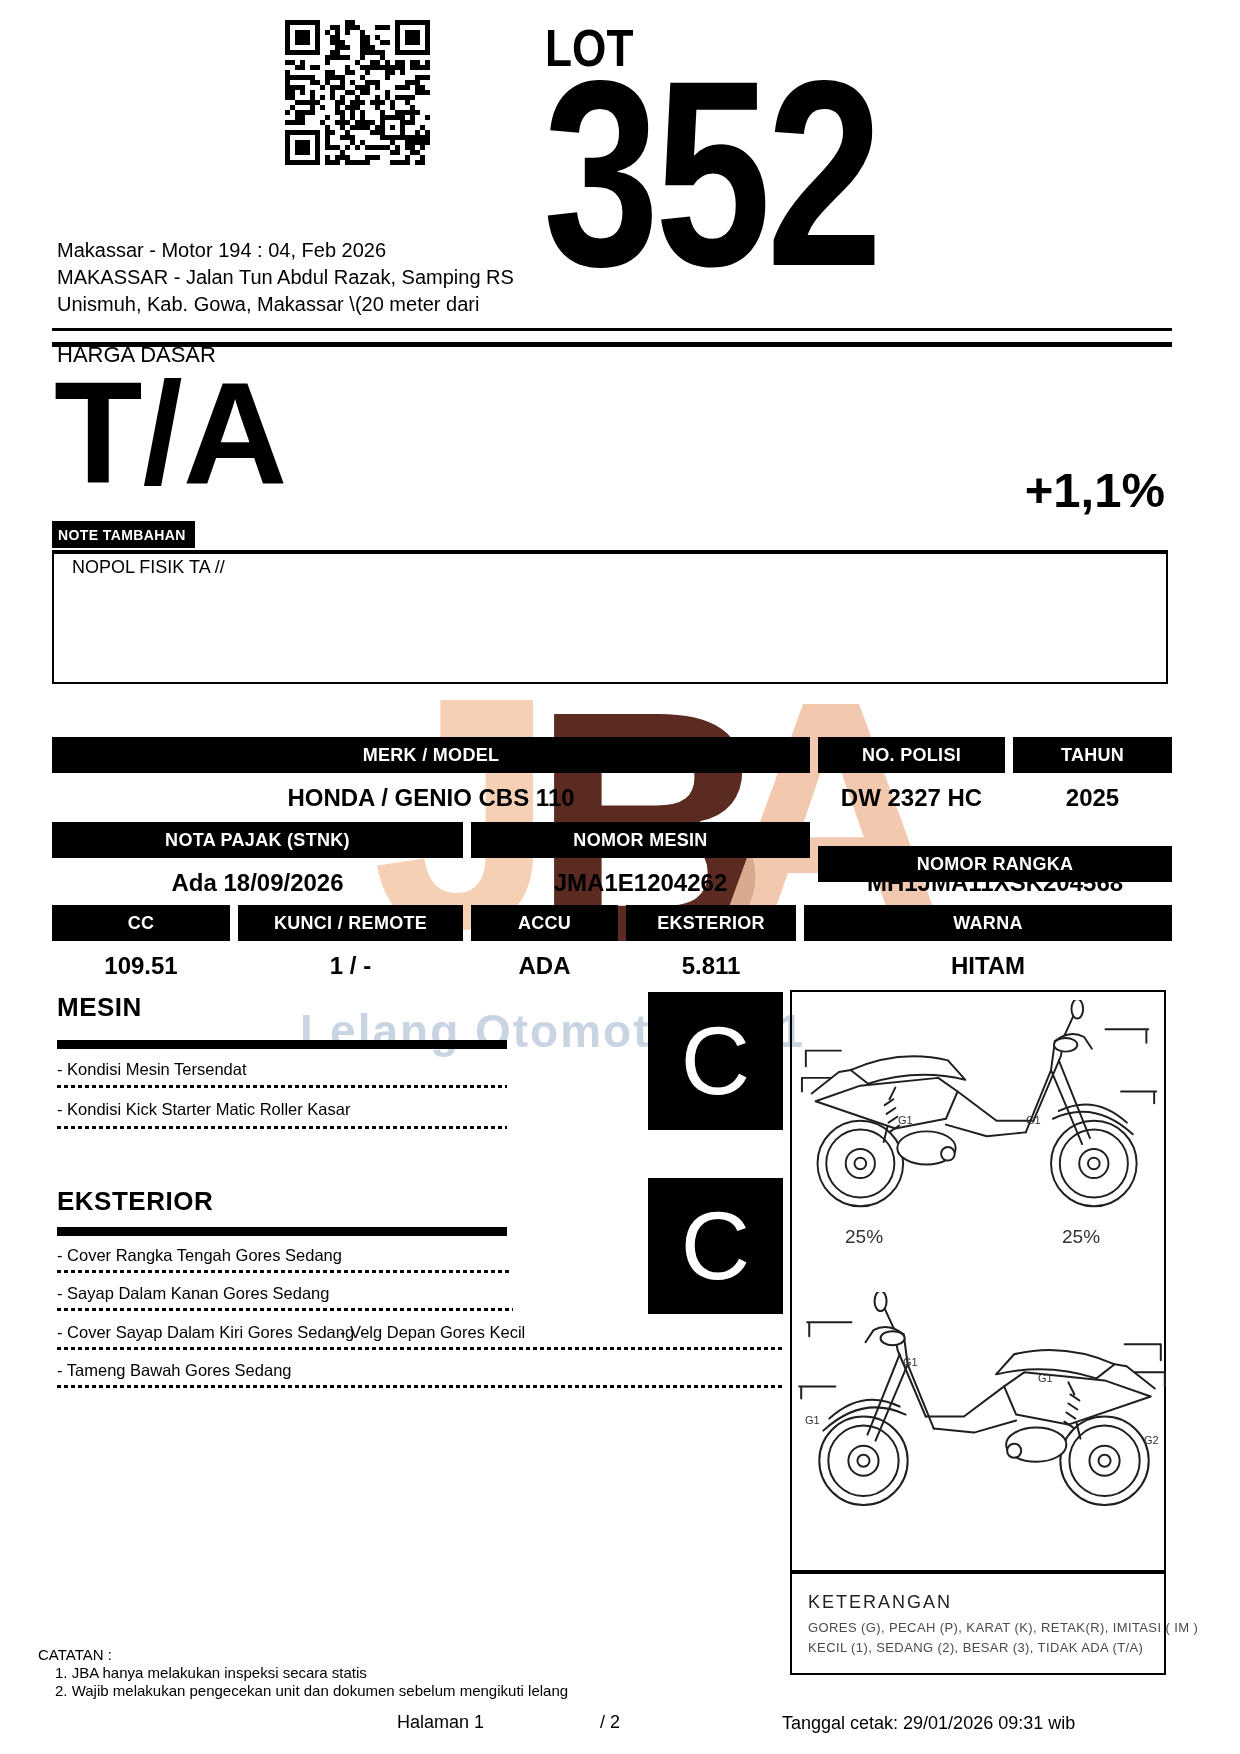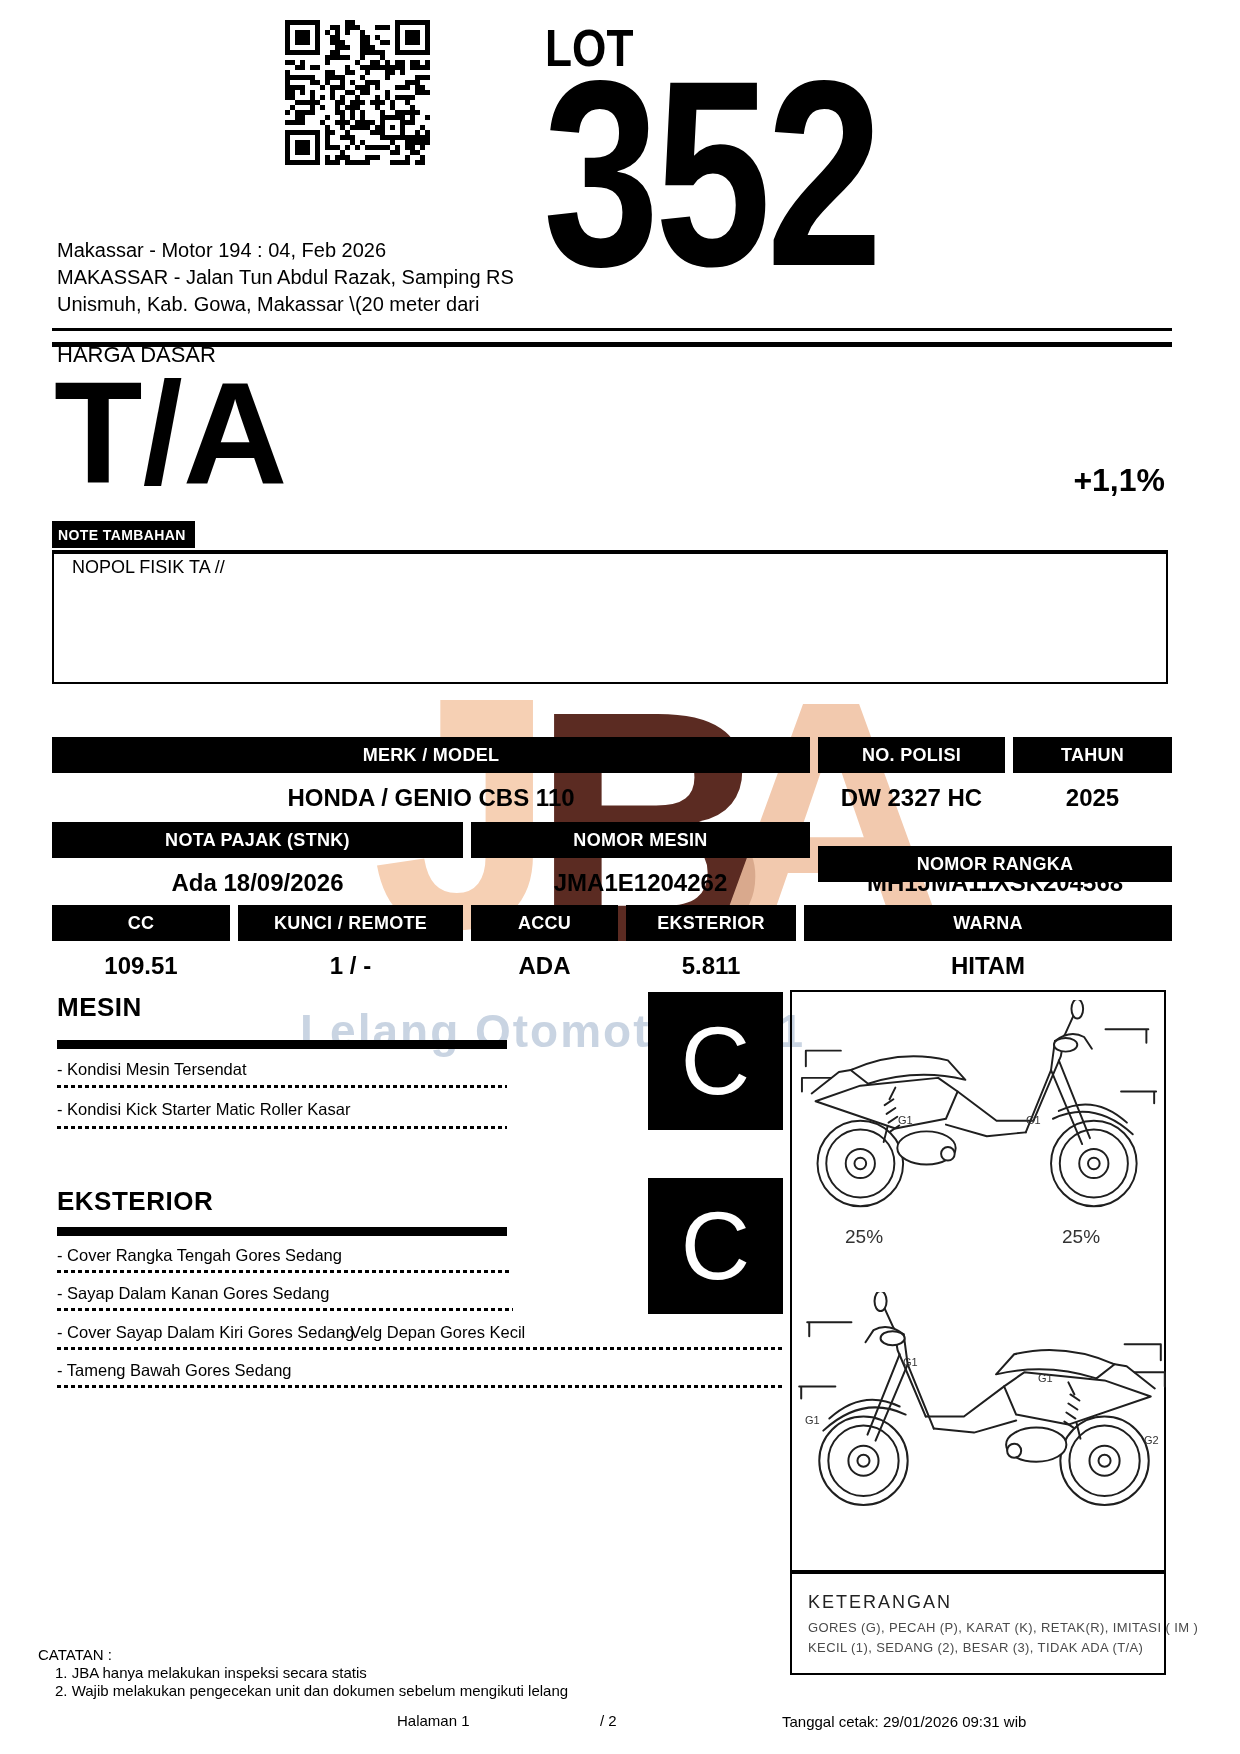--- a/index.html
+++ b/index.html
@@ -14,21 +14,21 @@
   .wm-tag{left:300px;top:1008px;font-size:46px;color:#c9d4e2;letter-spacing:2px;}
   .content{position:absolute;inset:0;z-index:2;}
   
   .qr{left:285px;top:20px;width:145px;height:145px;}
   .lot-label{left:545px;top:22px;font-size:52px;font-weight:bold;transform:scaleX(.85);transform-origin:left top;line-height:1;}
   .lot-number{left:543px;top:48px;font-size:265px;font-weight:bold;line-height:250px;transform:scaleX(.79);transform-origin:left top;letter-spacing:-6px;}
   .addr{left:57px;font-size:20px;line-height:27px;}
   .rule2{left:52px;top:328px;width:1120px;height:11px;border-top:3px solid #000;border-bottom:5px solid #000;}
   .harga-label{left:57px;top:342px;font-size:22px;}
   .ta{left:54px;top:366px;font-size:145px;line-height:135px;font-weight:700;}
-  .adj{right:75px;top:462px;font-size:32px;font-weight:bold;}
+  .adj{right:75px;top:462px;font-size:49px;font-weight:bold;}
   .note-tab{left:52px;top:521px;background:#000;color:#fff;font-size:14px;font-weight:bold;
             padding:6px 9px 5px 6px;letter-spacing:.4px;}
   .note-box{left:52px;top:550px;width:1116px;height:134px;border:2px solid #000;border-top:4px solid #000;
             font-size:18px;padding:3px 18px;box-sizing:border-box;}
   
   .hdr{position:absolute;height:36px;background:#000;color:#fff;font-weight:bold;font-size:18px;
        letter-spacing:.3px;display:flex;align-items:center;justify-content:center;box-sizing:border-box;}
   .val{position:absolute;height:30px;font-size:24px;text-align:center;font-weight:bold;}
   
   .sect-title{position:absolute;font-size:26px;font-weight:bold;letter-spacing:.5px;}
@@ -42,21 +42,21 @@
   .diagram-box{left:790px;top:990px;width:376px;height:582px;border:2px solid #000;box-sizing:border-box;background:transparent;}
   .ket-box{left:790px;top:1572px;width:376px;height:103px;border:2px solid #000;box-sizing:border-box;background:#fff;}
   .ket-title{left:808px;top:1592px;font-size:18px;letter-spacing:2px;color:#222;}
   .ket-line{left:808px;font-size:13px;color:#4a4a4a;letter-spacing:.4px;white-space:nowrap;}
   .dmg{position:absolute;font-size:11px;color:#333;}
   .pct{position:absolute;font-size:19px;color:#333;}
   .bike{position:absolute;}
   
   .cat-label{left:38px;top:1646px;font-size:15px;}
   .cat-item{left:55px;font-size:15px;}
-  .foot{font-size:15px;}
+  .foot{font-size:18px;}
 </style>
 </head>
 <body>
 
 <div class="page">
 
   <div>
     <span class="wm wm-j">J</span>
     <span class="wm wm-b">B</span>
     <span class="wm wm-a">A</span>

